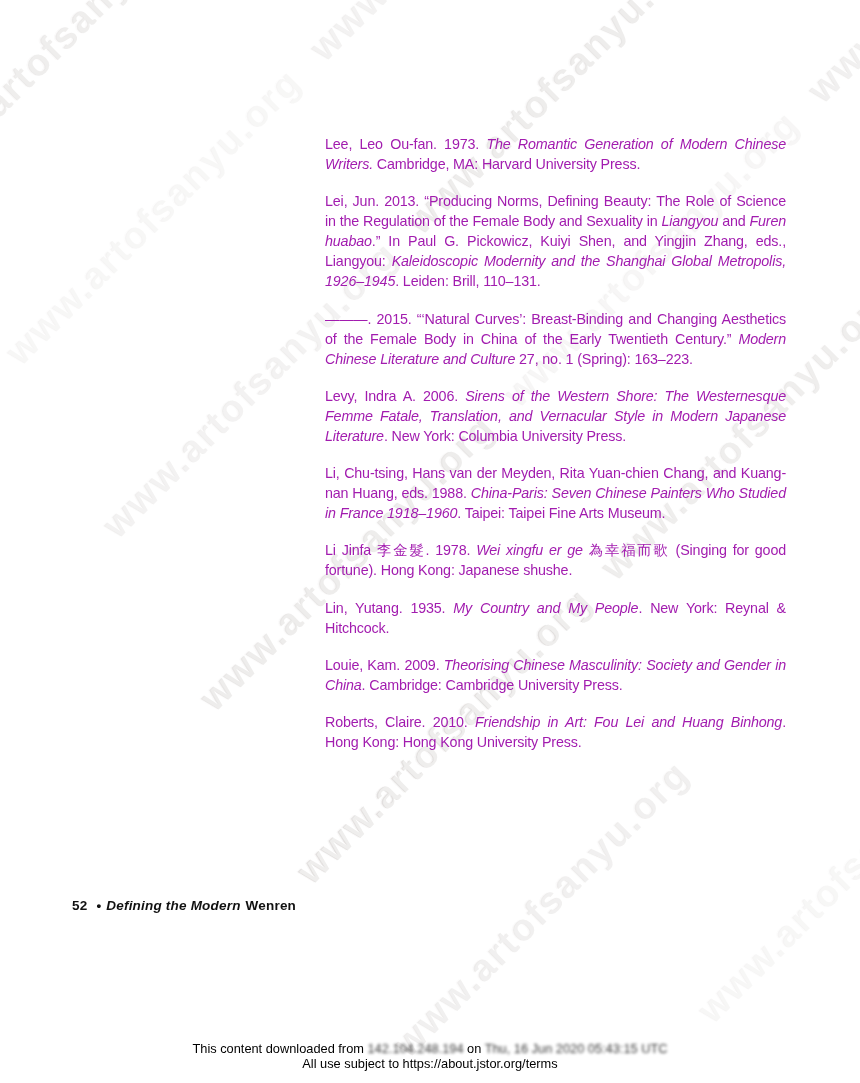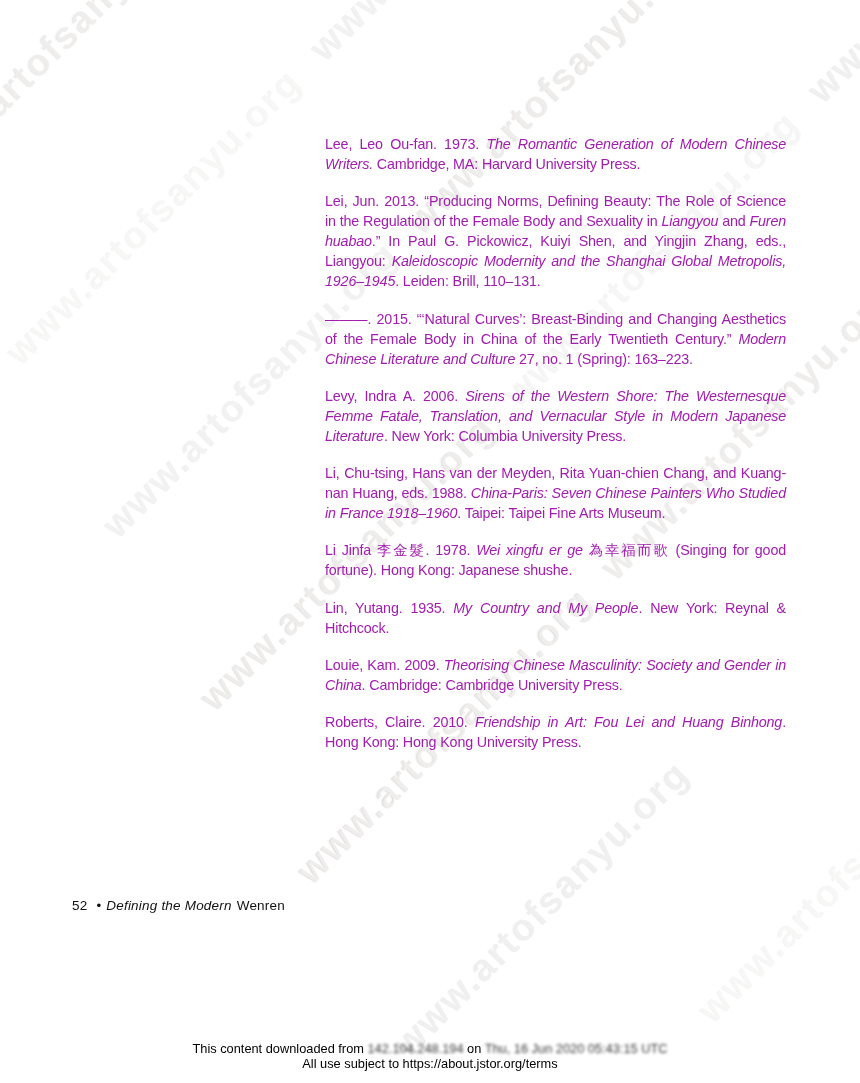--- a/index.html
+++ b/index.html
@@ -40,21 +40,21 @@
     text-align:justify;
   }
   .ref:last-child{margin-bottom:4px;}
   .ref i{font-style:italic;}
   
   .page-footer{
     position:absolute;
     left:72px;top:898px;
     z-index:1;
     font-size:13.5px;
-    font-weight:normal;
+    font-weight:bold;
     color:#111111;
     letter-spacing:0.2px;
   }
   .page-footer .pf-sep{margin:0 5px;}
   .page-footer .pf-title{font-style:italic;margin-right:5px;}
   
   .jstor{
     position:absolute;
     left:0;right:0;top:1041px;
     z-index:1;

